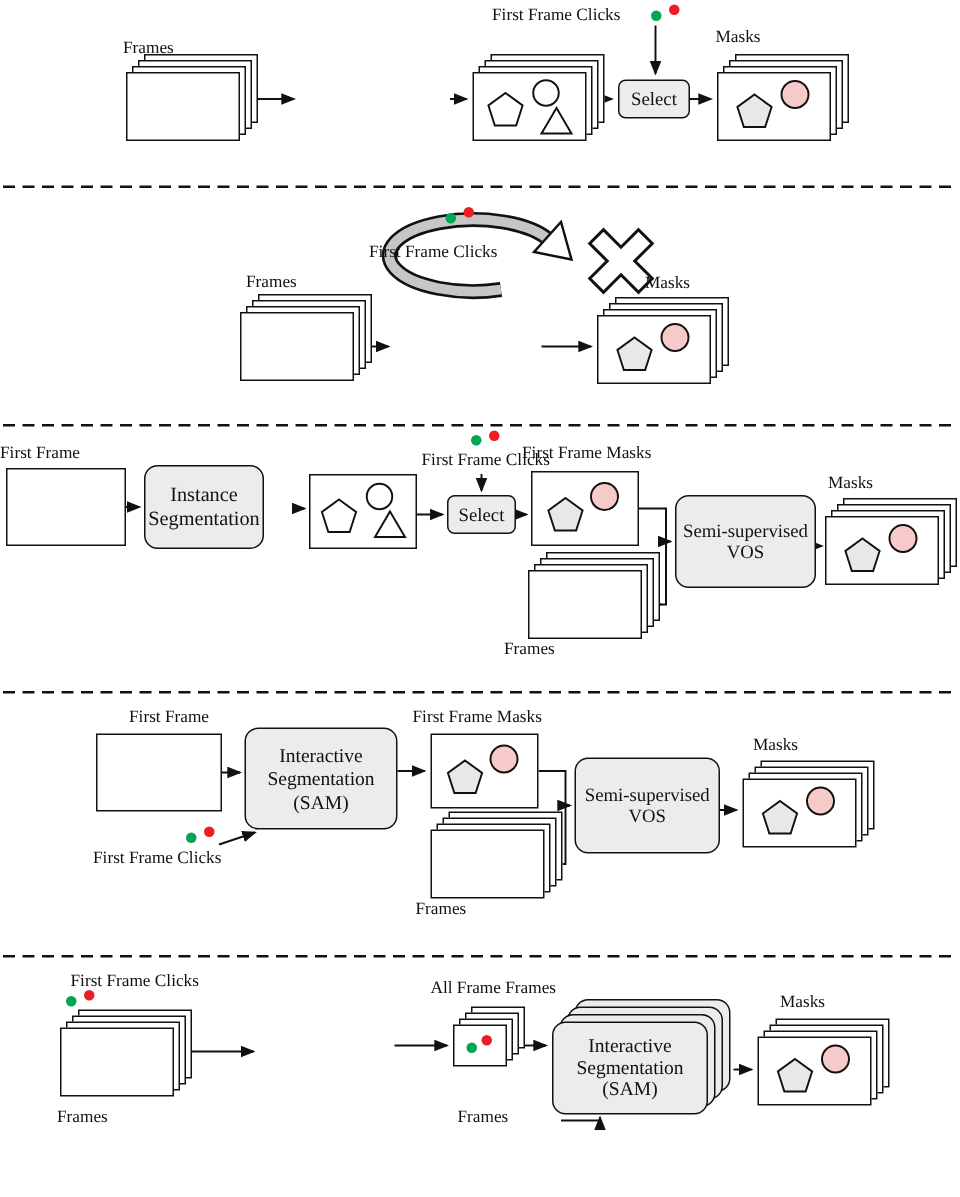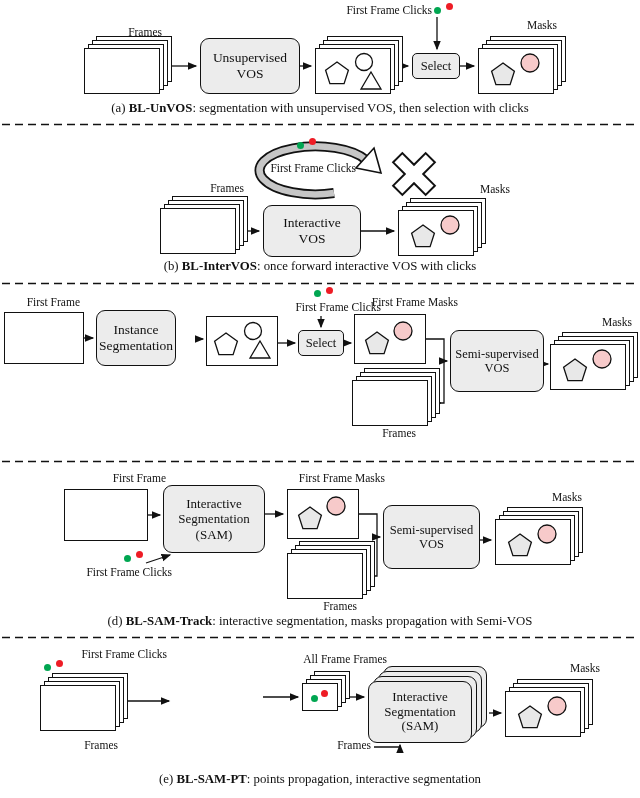--- a/index.html
+++ b/index.html
@@ -1,21 +1,21 @@
 <!DOCTYPE html>
 <html style="--box_fill: #ececec; --mask_pink: #f7caca; --mask_gray: #e8e8e8; --dot_green: #00a651; --dot_red: #ee1c25; --loop_gray: #c6c6c6;"><head>
 <meta charset="utf-8">
 <style>
   *{margin:0;padding:0;box-sizing:border-box}
   html,body{width:640px;height:798px;background:#fff;overflow:hidden}
   body{font-family:"Liberation Serif",serif;color:#111}
   .fig{position:relative;width:640px;height:798px;background:#fff}
   .panel{position:absolute;left:0;width:640px}
   .psvg{position:absolute;left:0;top:0}
-  .lbl{position:absolute;font-size:11.5px;text-align:right;line-height:1.12;white-space:nowrap}
+  .lbl{position:absolute;font-size:11.5px;text-align:left;line-height:1.12;white-space:nowrap}
   .box{position:absolute;background:var(--box_fill,#ececec);border:1.4px solid #111;border-radius:9px;
        display:flex;align-items:center;justify-content:center;text-align:center;
        font-size:13.5px;line-height:1.16}
   .box span{display:block}
   .smallbox{border-radius:5px;font-size:12.5px}
   .stack{position:absolute;width:88px;height:58px}
   .frame{position:absolute;width:76px;height:46px;background:#fff;border:1.2px solid #111}
   .f1{left:12px;top:0}.f2{left:8px;top:4px}.f3{left:4px;top:8px}.front{left:0;top:12px}
   .sframe{position:absolute;background:#fff;border:1.2px solid #111}
   .ministack{position:absolute;width:48px;height:40px}
@@ -60,23 +60,20 @@
     </svg>
 
     <div class="lbl" style="left:82px;top:26px;width:80px">Frames</div>
     <div class="stack" style="left:84px;top:36px">
       <div class="frame f1"></div>
       <div class="frame f2"></div>
       <div class="frame f3"></div>
       <div class="frame front"></div>
     </div>
 
-    <div class="box" style="left:200px;top:38px;width:100px;height:56px">
-      <span style="width:92px">Unsupervised VOS</span>
-    </div>
 
     <div class="stack" style="left:315px;top:36px">
       <div class="frame f1"></div>
       <div class="frame f2"></div>
       <div class="frame f3"></div>
       <div class="frame front">
         <svg width="73" height="43">
           <polygon class="shape-outline" points="21,13 32.4,21.3 28.1,34.7 13.9,34.7 9.6,21.3"></polygon>
           <circle class="shape-outline" cx="48" cy="13" r="8.5"></circle>
           <polygon class="shape-outline" points="55,23 65,40 45,40"></polygon>
@@ -98,21 +95,20 @@
       <div class="frame f2"></div>
       <div class="frame f3"></div>
       <div class="frame front">
         <svg width="73" height="43">
           <polygon class="shape-gray" points="24,14 35.4,22.3 31.1,35.7 16.9,35.7 12.6,22.3"></polygon>
           <circle class="shape-pink" cx="51" cy="14" r="9"></circle>
         </svg>
       </div>
     </div>
 
-    <div class="cap" style="top:101px"><span>(a) </span><span class="b">BL-UnVOS</span><span>: segmentation with unsupervised VOS, then selection with clicks</span></div>
   </section>
 
   <section class="panel" style="top:126px;height:160px">
     <svg class="psvg" width="640" height="160">
       <defs>
         <marker id="ah-b" markerWidth="9" markerHeight="8" refX="6.5" refY="3" orient="auto">
           <path d="M0,0 L7.5,3 L0,6 Z" fill="#111"></path>
         </marker>
       </defs>
       <path d="M 334 67 A 56 24 0 1 1 366 34" stroke="#111" stroke-width="10" fill="none"></path>
@@ -131,38 +127,34 @@
     <div class="lbl" style="left:246px;top:36px;width:110px">First Frame Clicks</div>
 
     <div class="lbl" style="left:164px;top:56px;width:80px">Frames</div>
     <div class="stack" style="left:160px;top:70px">
       <div class="frame f1"></div>
       <div class="frame f2"></div>
       <div class="frame f3"></div>
       <div class="frame front"></div>
     </div>
 
-    <div class="box" style="left:263px;top:79px;width:98px;height:52px">
-      <span style="width:80px">Interactive VOS</span>
-    </div>
 
     <div class="lbl" style="left:430px;top:57px;width:80px">Masks</div>
     <div class="stack" style="left:398px;top:72px">
       <div class="frame f1"></div>
       <div class="frame f2"></div>
       <div class="frame f3"></div>
       <div class="frame front">
         <svg width="73" height="43">
           <polygon class="shape-gray" points="24,14 35.4,22.3 31.1,35.7 16.9,35.7 12.6,22.3"></polygon>
           <circle class="shape-pink" cx="51" cy="14" r="9"></circle>
         </svg>
       </div>
     </div>
 
-    <div class="cap" style="top:133px"><span>(b) </span><span class="b">BL-InterVOS</span><span>: once forward interactive VOS with clicks</span></div>
   </section>
 
   <section class="panel" style="top:286px;height:177px">
     <svg class="psvg" width="640" height="177">
       <defs>
         <marker id="ah-c" markerWidth="9" markerHeight="8" refX="6.5" refY="3" orient="auto">
           <path d="M0,0 L7.5,3 L0,6 Z" fill="#111"></path>
         </marker>
       </defs>
       <g>
@@ -292,21 +284,20 @@
       <div class="frame f2"></div>
       <div class="frame f3"></div>
       <div class="frame front">
         <svg width="73" height="43">
           <polygon class="shape-gray" points="24,14 35.4,22.3 31.1,35.7 16.9,35.7 12.6,22.3"></polygon>
           <circle class="shape-pink" cx="51" cy="14" r="9"></circle>
         </svg>
       </div>
     </div>
 
-    <div class="cap" style="top:151px"><span>(d) </span><span class="b">BL-SAM-Track</span><span>: interactive segmentation, masks propagation with Semi-VOS</span></div>
   </section>
 
   <section class="panel" style="top:639px;height:159px">
     <svg class="psvg" width="640" height="159">
       <defs>
         <marker id="ah-e" markerWidth="9" markerHeight="8" refX="6.5" refY="3" orient="auto">
           <path d="M0,0 L7.5,3 L0,6 Z" fill="#111"></path>
         </marker>
       </defs>
       <g>
@@ -358,16 +349,15 @@
       <div class="frame f2"></div>
       <div class="frame f3"></div>
       <div class="frame front">
         <svg width="73" height="43">
           <polygon class="shape-gray" points="24,14 35.4,22.3 31.1,35.7 16.9,35.7 12.6,22.3"></polygon>
           <circle class="shape-pink" cx="51" cy="14" r="9"></circle>
         </svg>
       </div>
     </div>
 
-    <div class="cap" style="top:133px"><span>(e) </span><span class="b">BL-SAM-PT</span><span>: points propagation, interactive segmentation</span></div>
   </section>
 
 </div>
 
 </body></html>

